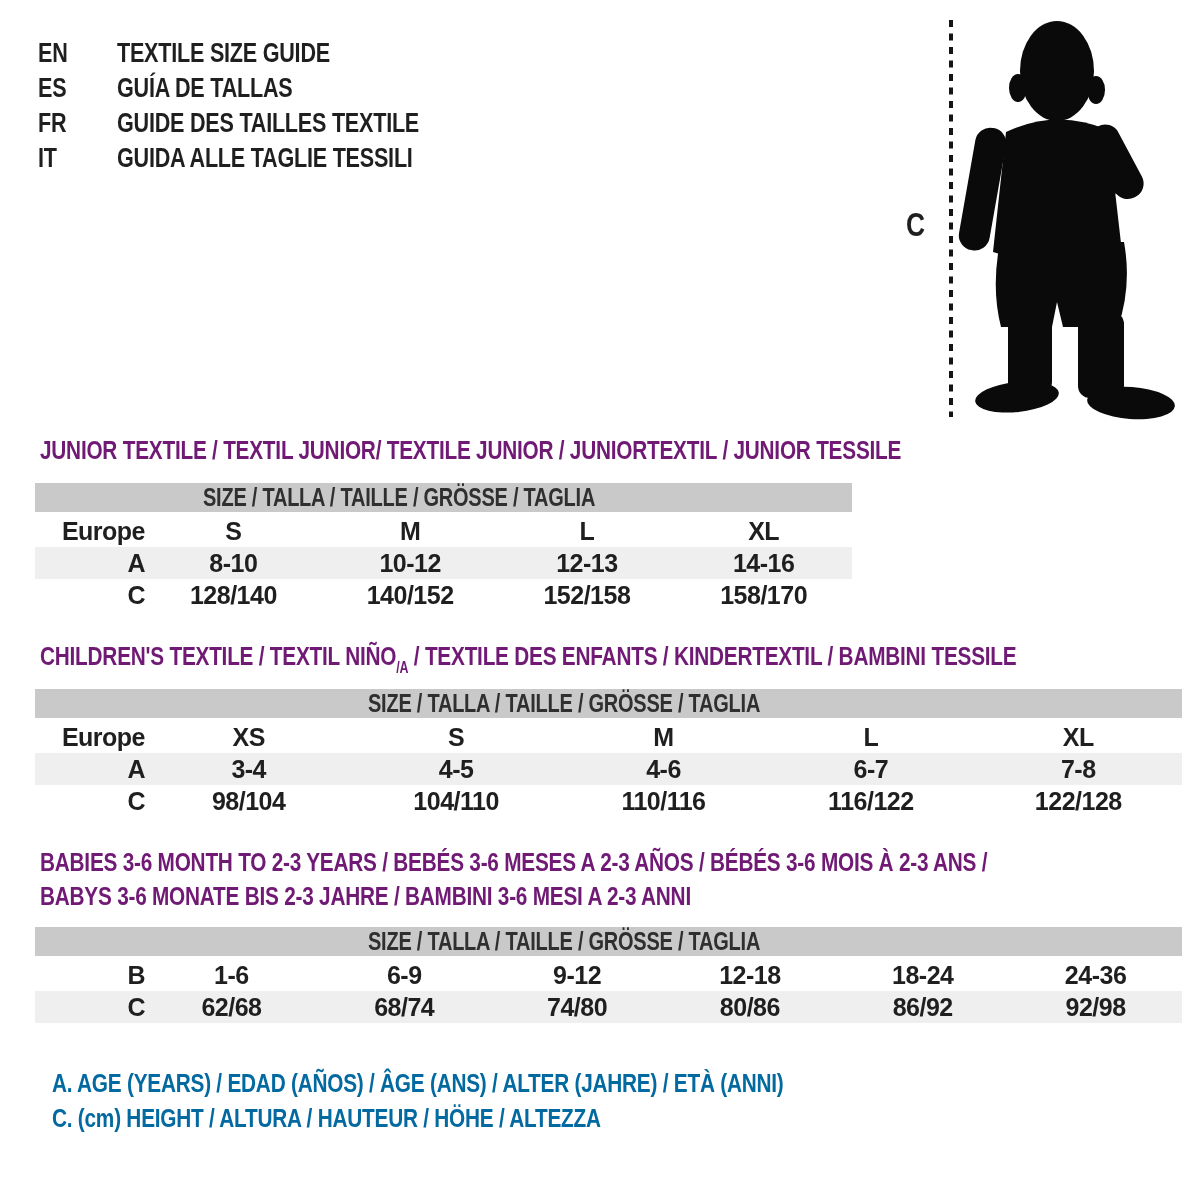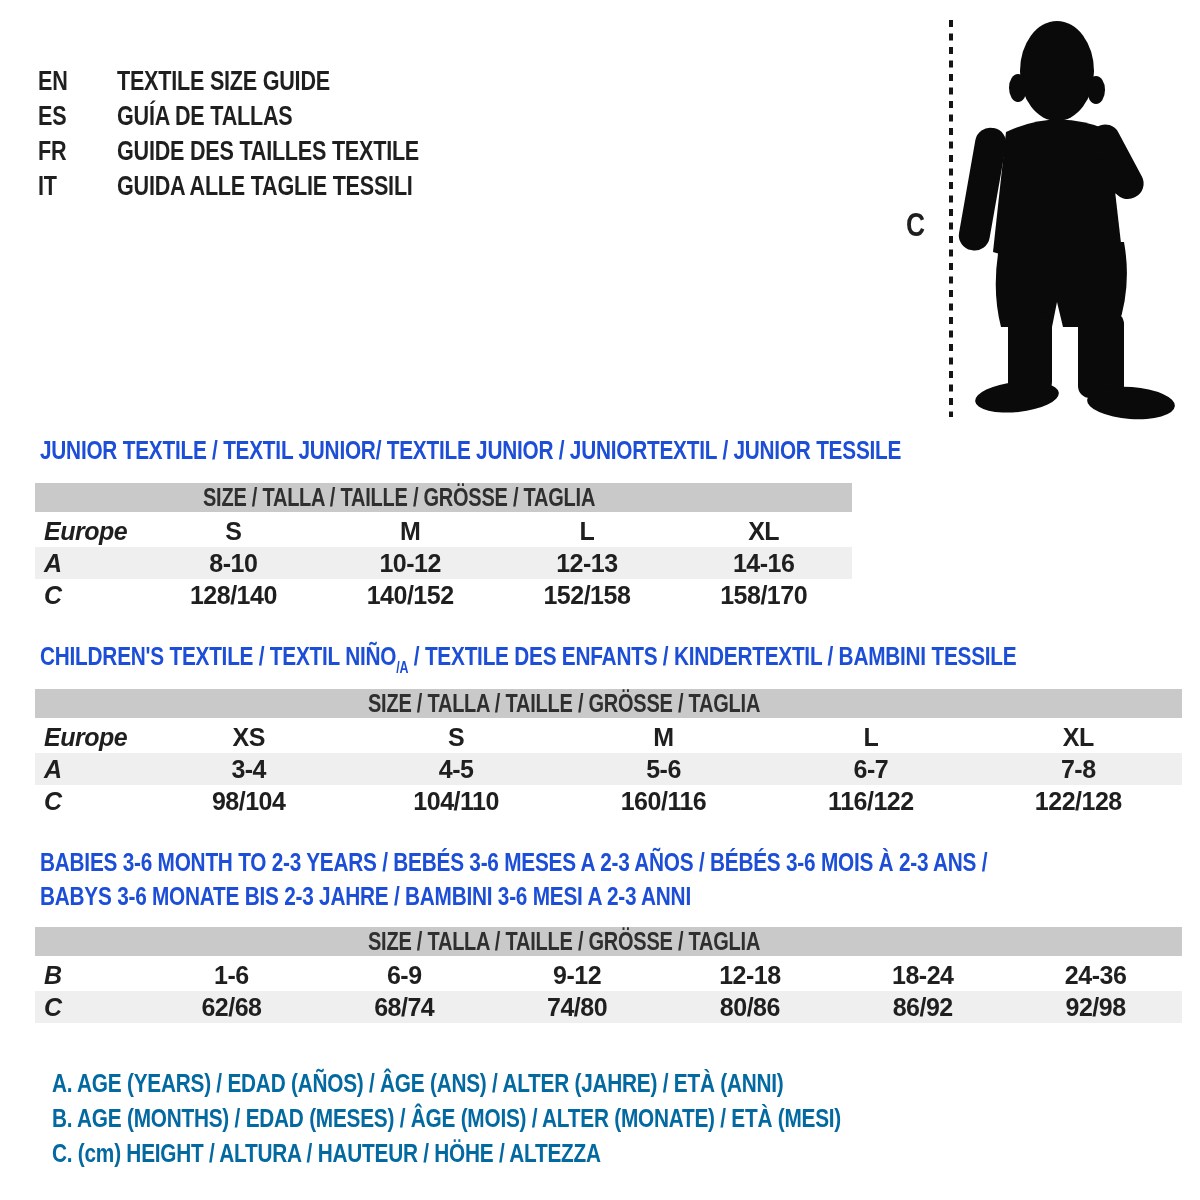--- a/index.html
+++ b/index.html
@@ -3,35 +3,35 @@
 <meta charset="utf-8">
 <style>
   html,body{margin:0;padding:0;background:#fff;}
   .page{
     position:relative;width:1200px;height:1200px;background:#fff;overflow:hidden;
     font-family:"Liberation Sans", sans-serif;color:var(--text,#1f1f1f);
   }
   .cond{display:inline-block;transform:scaleX(0.8);transform-origin:0 50%;
         white-space:nowrap;letter-spacing:-0.3px;}
   
-  .langs{position:absolute;left:38px;top:36px;margin-top:28px;}
+  .langs{position:absolute;left:38px;top:36px;}
   .lang-row{display:flex;height:35px;align-items:center;font-weight:bold;font-size:27px;}
   .lang-code{width:79px;flex:0 0 79px;}
   
   .figure-svg{position:absolute;left:905px;top:14px;}
   .c-label{position:absolute;left:906px;top:206px;font-size:33px;font-weight:bold;}
   
-  .sec-title{position:absolute;left:40px;font-size:26px;font-weight:bold;color:#1d4ed8;line-height:34px;}
+  .sec-title{position:absolute;left:40px;font-size:26px;font-weight:bold;color:#701a75;line-height:34px;}
   .sub{font-size:0.60em;vertical-align:sub;position:relative;top:2px;}
   
   table.size-table{position:absolute;border-collapse:collapse;table-layout:fixed;
     font-size:25px;font-weight:bold;letter-spacing:-0.5px;color:var(--text,#1f1f1f);}
   table.size-table td{padding:0;height:32px;text-align:center;vertical-align:middle;}
   table.size-table col.lblcol{width:110px;}
-  table.size-table td.lbl{text-align:left;padding-left:9px;font-style:italic;}
+  table.size-table td.lbl{text-align:right;padding-left:9px;}
   table.size-table tr.bar-row td{
     background:var(--header-bar,#c9c9c9);height:29px;text-align:center;
     padding-left:9px;color:#2f2f2f;border-bottom:3px solid #fff;}
   table.size-table tr.stripe td{background:var(--stripe-row,#efefef);}
   
   .legend{position:absolute;left:40px;top:1068px;}
   .legend-line{height:35px;font-size:26px;font-weight:bold;color:#0369a1;margin-left:12px;}
 </style>
 </head>
 <body>
@@ -138,29 +138,29 @@
       <td>XS</td>
       <td>S</td>
       <td>M</td>
       <td>L</td>
       <td>XL</td>
     </tr>
     <tr class="stripe">
       <td class="lbl">A</td>
       <td>3-4</td>
       <td>4-5</td>
-      <td>5-6</td>
+      <td>4-6</td>
       <td>6-7</td>
       <td>7-8</td>
     </tr>
     <tr>
       <td class="lbl">C</td>
       <td>98/104</td>
       <td>104/110</td>
-      <td>160/116</td>
+      <td>110/116</td>
       <td>116/122</td>
       <td>122/128</td>
     </tr>
   </tbody>
     </table>
 
   <div class="sec-title" style="top:845px;">
     <span class="cond">BABIES 3-6 MONTH TO 2-3 YEARS / BEBÉS 3-6 MESES A 2-3 AÑOS / BÉBÉS 3-6 MOIS À 2-3 ANS /</span><br>
     <span class="cond">BABYS 3-6 MONATE BIS 2-3 JAHRE / BAMBINI 3-6 MESI A 2-3 ANNI</span>
   </div>
@@ -194,17 +194,16 @@
       <td>74/80</td>
       <td>80/86</td>
       <td>86/92</td>
       <td>92/98</td>
     </tr>
   </tbody>
     </table>
 
   <div class="legend">
     <div class="legend-line"><span class="cond">A. AGE (YEARS) / EDAD (AÑOS) / ÂGE (ANS) / ALTER (JAHRE) / ETÀ (ANNI)</span></div>
-    <div class="legend-line"><span class="cond">B. AGE (MONTHS) / EDAD (MESES) / ÂGE (MOIS) / ALTER (MONATE) / ETÀ (MESI)</span></div>
     <div class="legend-line"><span class="cond">C. (cm) HEIGHT / ALTURA / HAUTEUR / HÖHE / ALTEZZA</span></div>
   </div>
 
 </div>
 
 </body></html>

